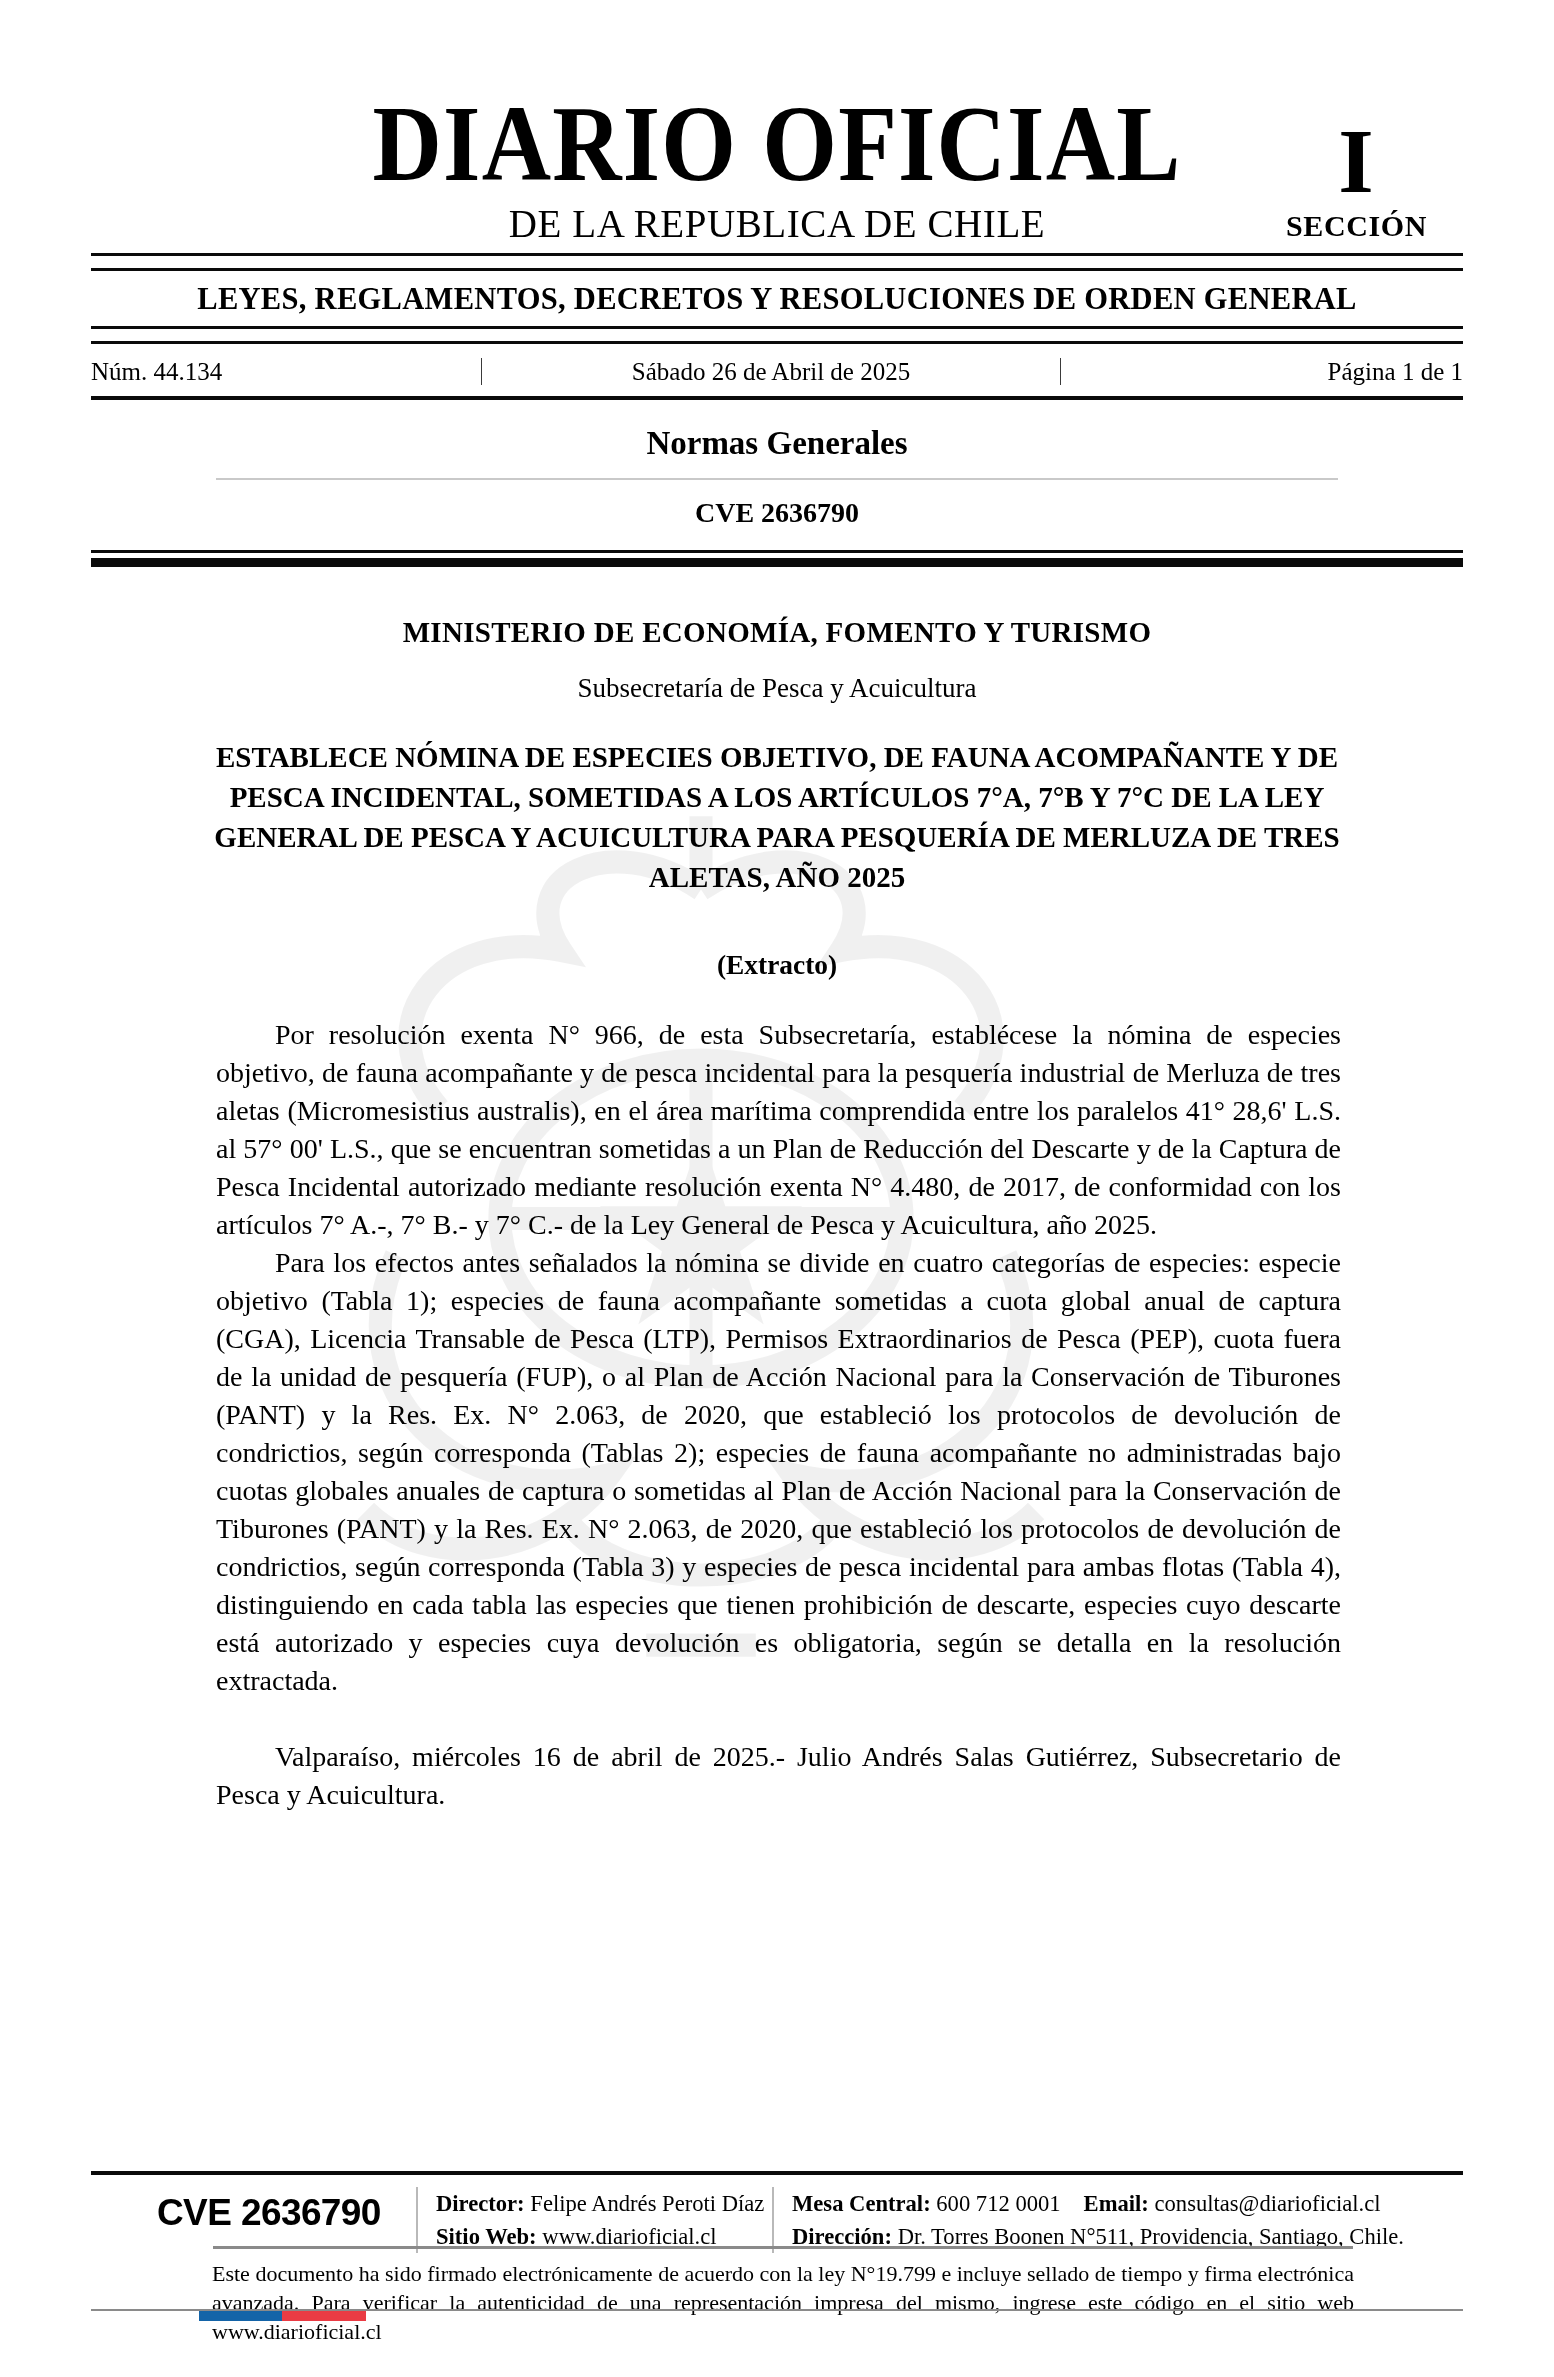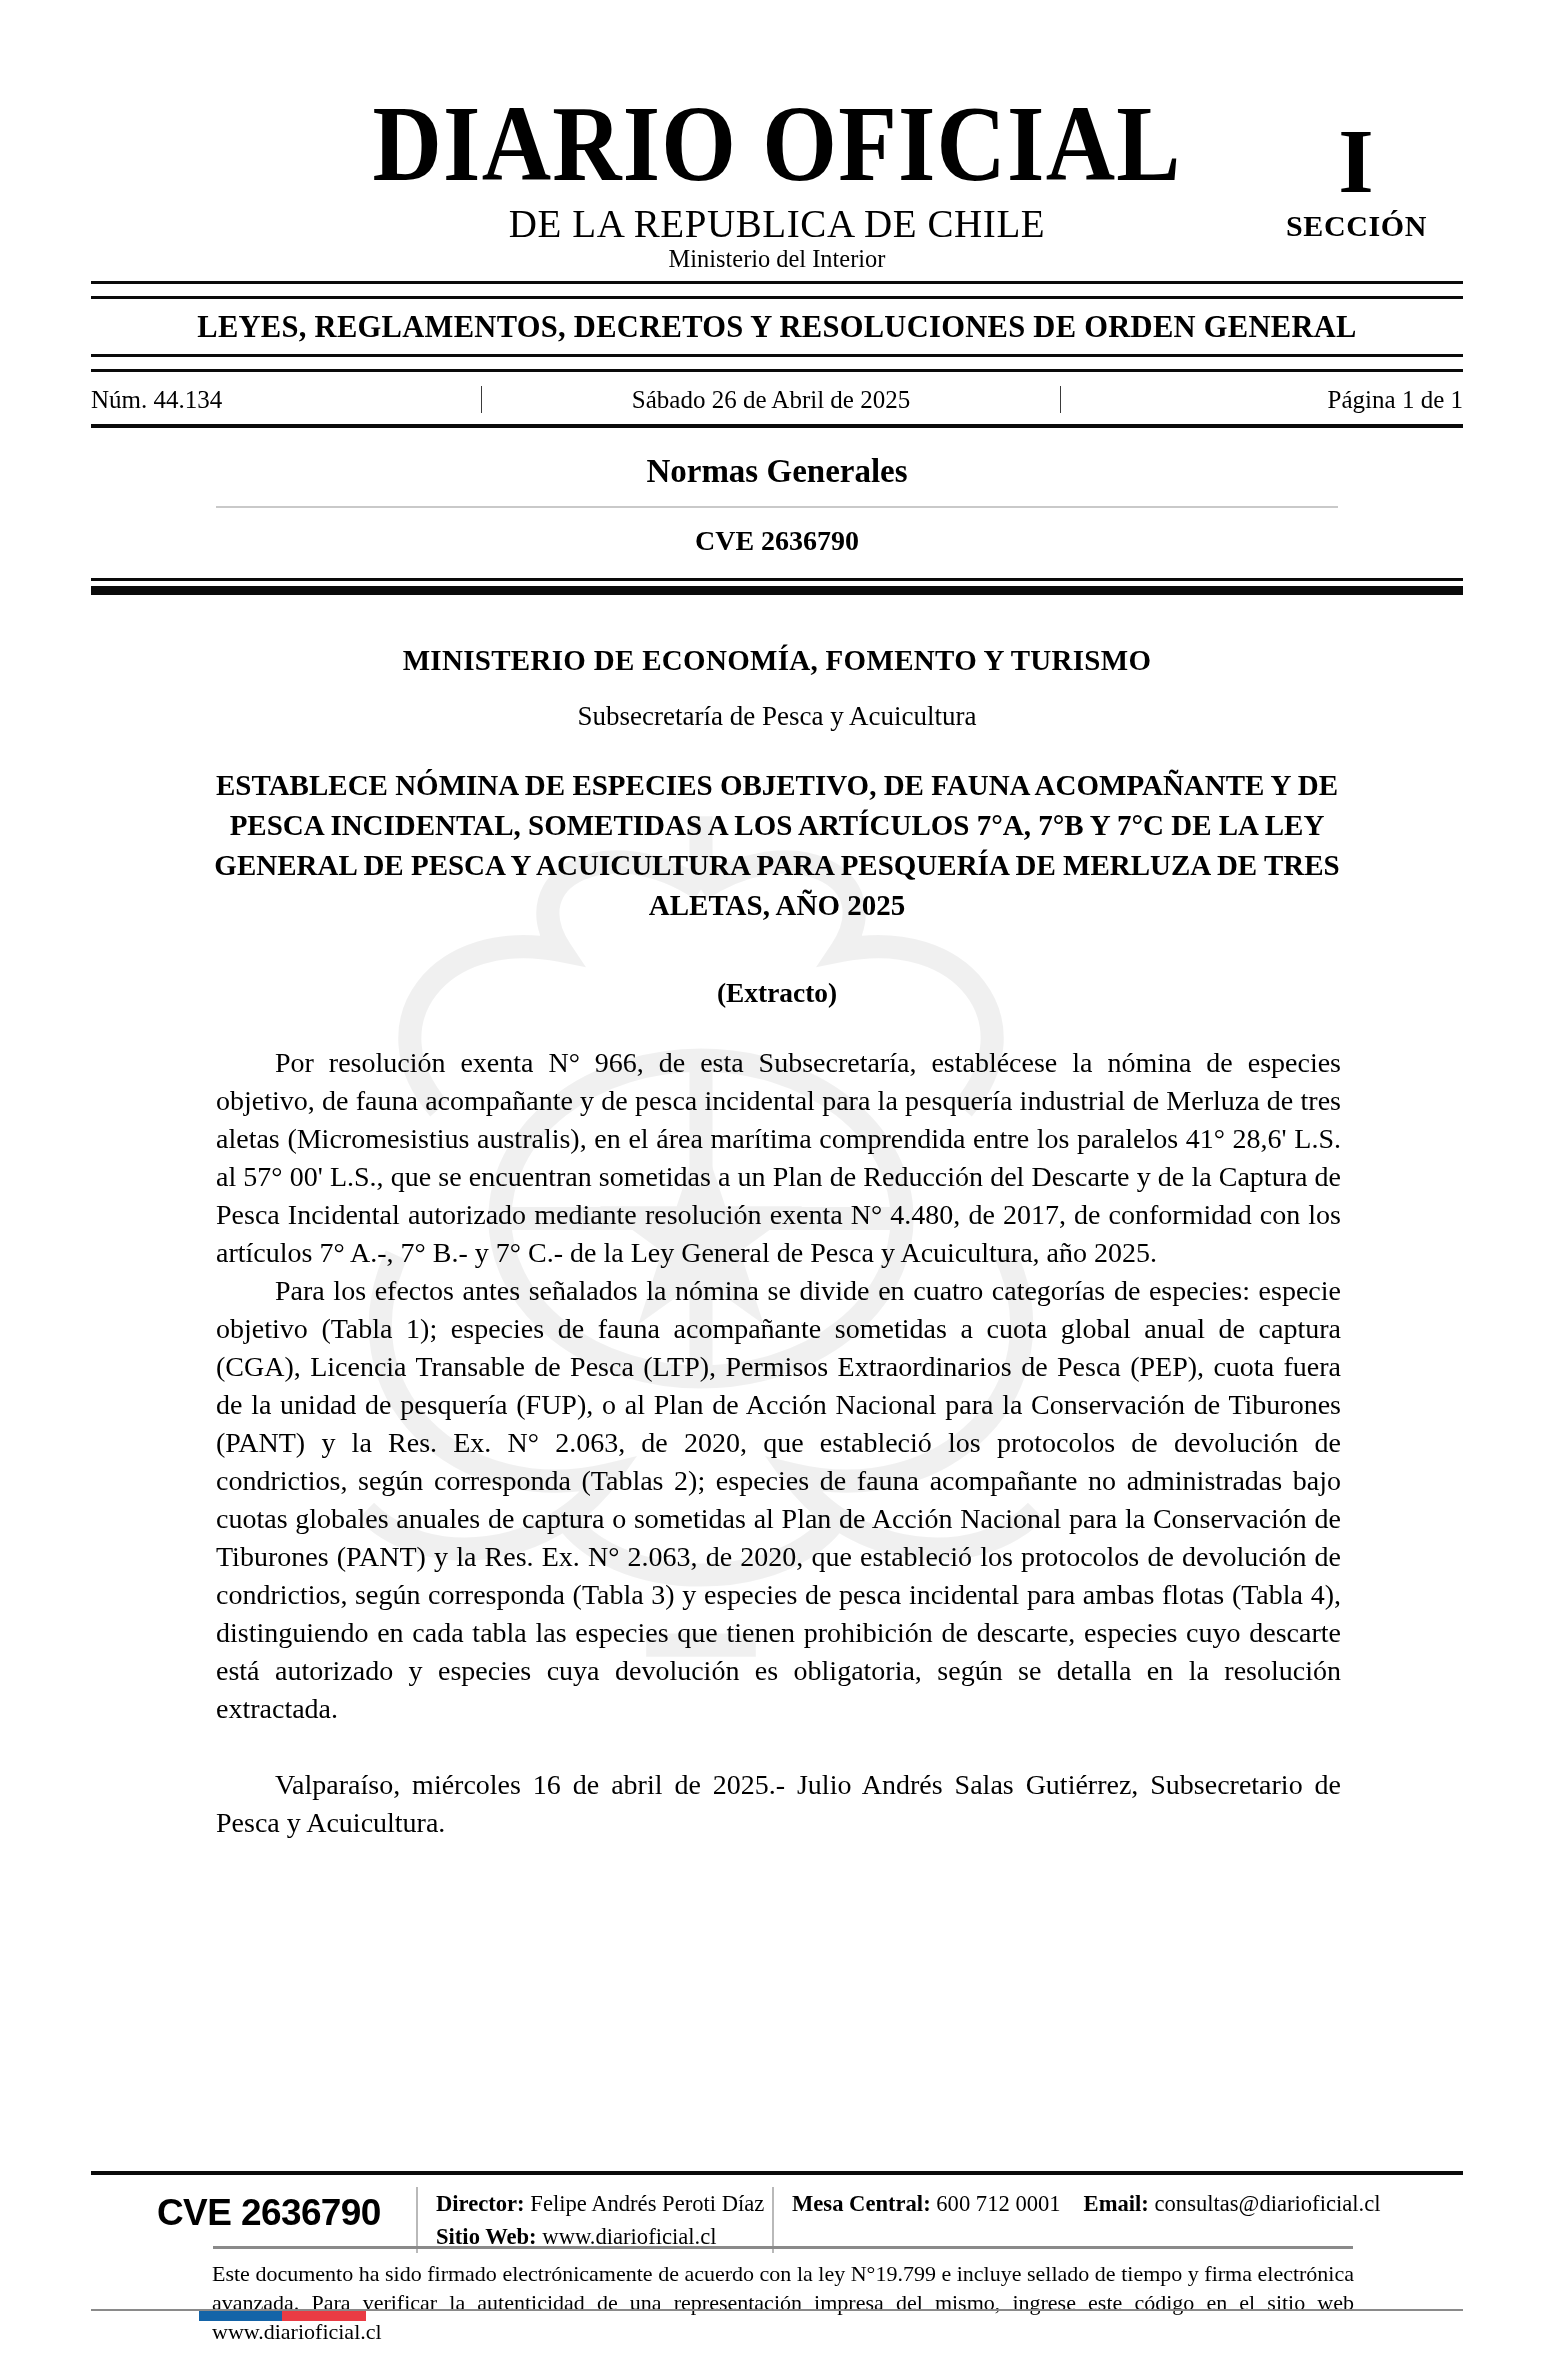--- a/index.html
+++ b/index.html
@@ -118,21 +118,20 @@
   <div class="seccion">
     <div class="roman">I</div>
     <div class="label">SECCIÓN</div>
   </div>
 
   <div class="content">
 
     <div class="masthead">
       <div class="m-title">DIARIO OFICIAL</div>
       <div class="m-sub">DE LA REPUBLICA DE CHILE</div>
-      <div class="m-min">Ministerio del Interior</div>
     </div>
 
     <div class="rule-pair rp1"></div>
 
     <div class="banner">LEYES, REGLAMENTOS, DECRETOS Y RESOLUCIONES DE ORDEN GENERAL</div>
 
     <div class="rule-pair rp2"></div>
 
     <div class="info-row">
       <div class="info-left">Núm. 44.134</div>
@@ -171,20 +170,21 @@
   <div class="f-div1"></div>
   <div class="f-div2"></div>
 
   <div class="f-col f-col2">
     <div><b>Director:</b> <span>Felipe Andrés Peroti Díaz</span></div>
     <div><b>Sitio Web:</b> <span>www.diarioficial.cl</span></div>
   </div>
 
   <div class="f-col f-col3">
     <div><b>Mesa Central:</b> <span>600 712 0001</span><span class="f-email-gap"></span><b>Email:</b> <span>consultas@diarioficial.cl</span></div>
+    <div><b>Dirección:</b> <span>Dr. Torres Boonen N°511, Providencia, Santiago, Chile.</span></div>
   </div>
 
   <div class="f-midrule"></div>
 
   <div class="f-disclaimer">Este documento ha sido firmado electrónicamente de acuerdo con la ley N°19.799 e incluye sellado de tiempo y firma electrónica avanzada. Para verificar la autenticidad de una representación impresa del mismo, ingrese este código en el sitio web www.diarioficial.cl</div>
 
   <div class="f-botrule"></div>
 
   <div class="flag flag-blue" style="background: rgb(20, 100, 168);"></div>
   <div class="flag flag-red" style="background: rgb(234, 59, 68);"></div>

